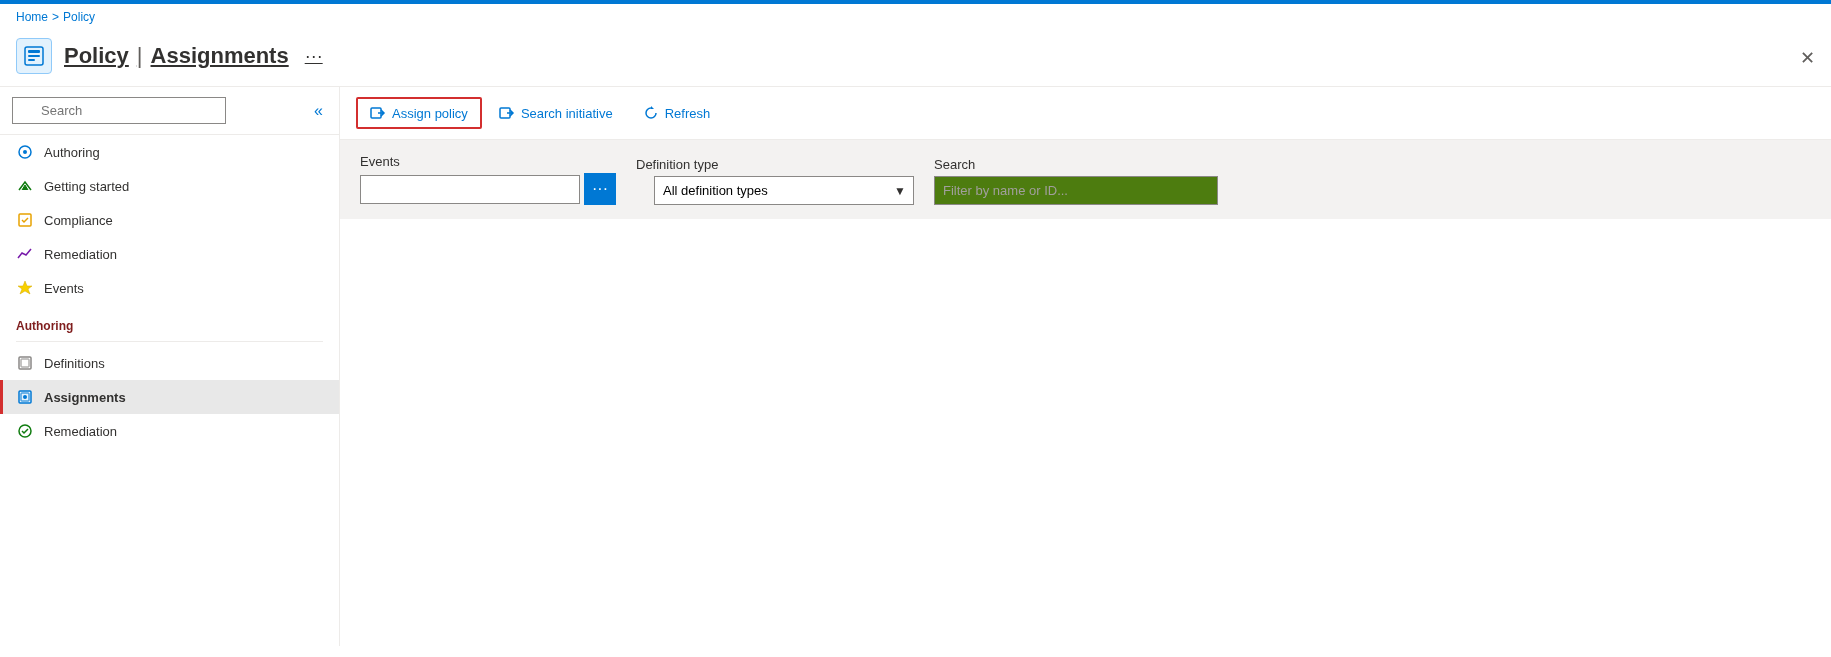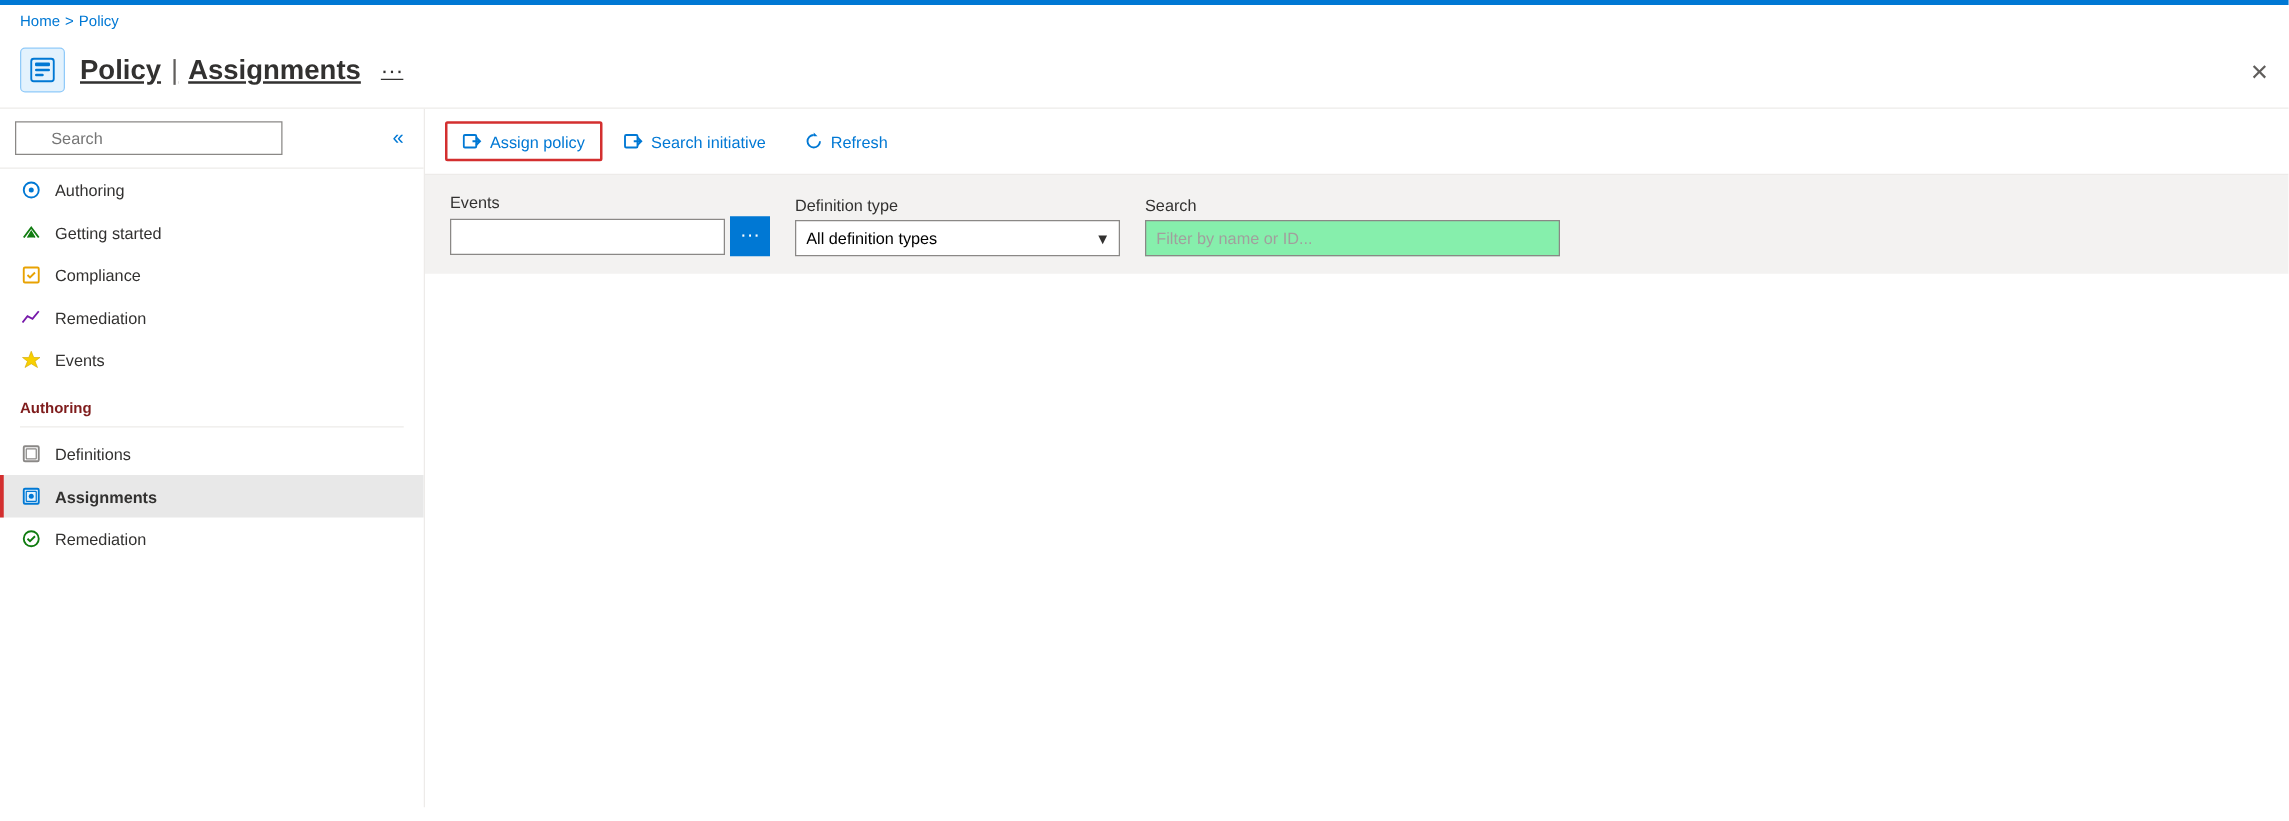--- a/index.html
+++ b/index.html
@@ -228,20 +228,21 @@
       width: 32px;
       height: 32px;
       cursor: pointer;
       font-size: 16px;
       display: flex;
       align-items: center;
       justify-content: center;
     }
     .filter-select-wrapper {
       position: relative;
+      margin-left: 18px;
     }
     .filter-select {
       width: 260px;
       border: 1px solid #8a8886;
       padding: 6px 30px 6px 8px;
       font-size: 13px;
       background: #fff;
       outline: none;
       appearance: none;
       cursor: pointer;
@@ -249,25 +250,25 @@
     .select-arrow {
       position: absolute;
       right: 8px;
       top: 50%;
       transform: translateY(-50%);
       pointer-events: none;
       color: #323130;
       font-size: 12px;
     }
     .filter-search {
-      width: 332px;
+      width: 284px;
       border: 1px solid #8a8886;
       padding: 6px 8px;
       font-size: 13px;
-      background: #86efac;
+      background: #4d7c0f;
       outline: none;
     }
     .filter-search::placeholder { color: #a19f9d; }
   </style>
 </head>
 <body>
 
 <div class="top-bar"></div>
 
 <div class="breadcrumb">

